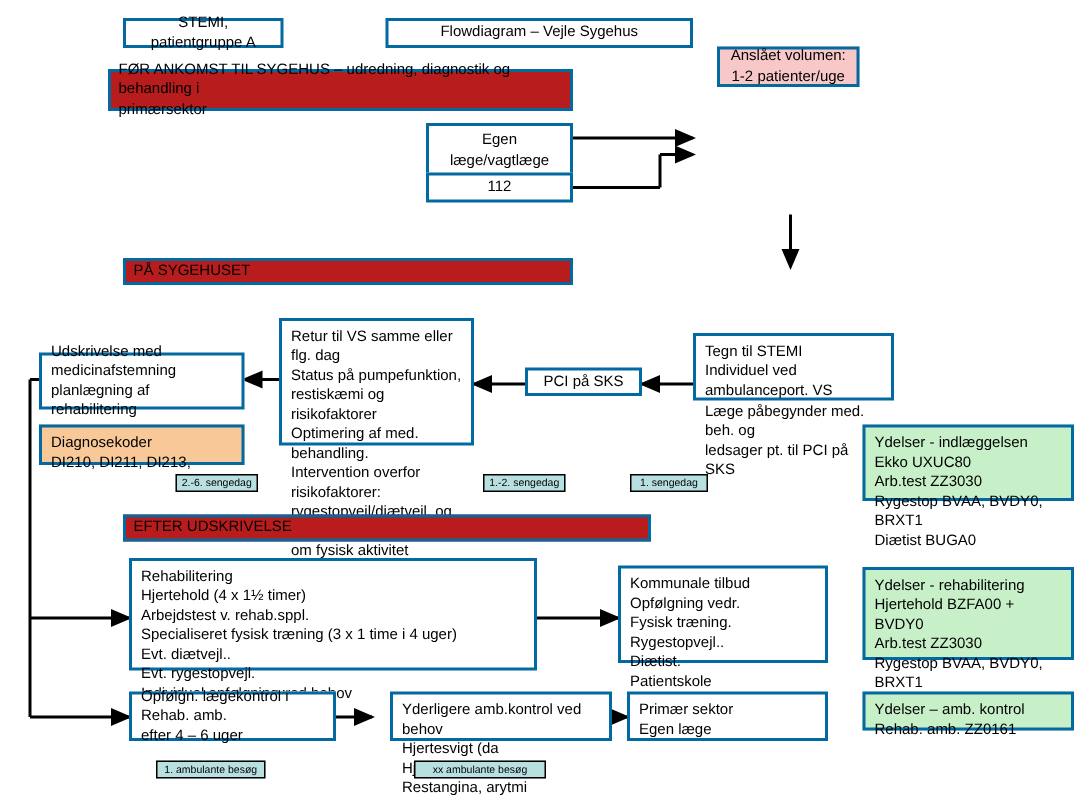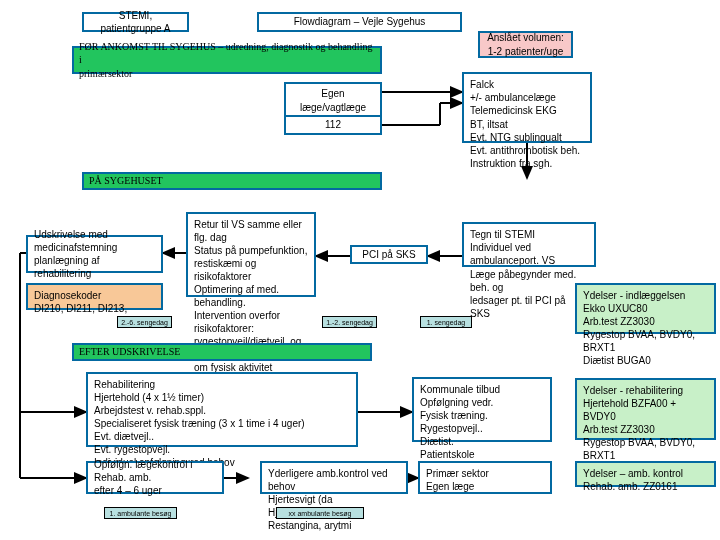--- a/index.html
+++ b/index.html
@@ -32,21 +32,21 @@
     justify-content: center;
     text-align: center;
     padding: 2px 4px;
   }
   .box.vcenter {
     display: flex;
     align-items: center;
     justify-content: flex-start;
     text-align: left;
   }
-  .yellow { background: #22c55e; font-family: Liberation Serif, serif; }
+  .yellow { background: #b91c1c; }
   .pink   { background: #f8c8c8; }
   .orange { background: #f8c898; }
   .green  { background: #c8f0c8; }
   .white  { background: #ffffff; }
 
   .tag {
     position: absolute;
     box-sizing: border-box;
     border: 1px solid #000000;
     background: #b8e0e0;
@@ -117,27 +117,20 @@
   <div class="box center pink" style="left:478px; top:31px; width:95px; height:27px;">Anslået volumen:
 1-2 patienter/uge</div>
 
   <div class="box yellow vcenter" style="left:72px; top:46px; width:310px; height:28px;">FØR ANKOMST TIL SYGEHUS – udredning, diagnostik og behandling i
 primærsektor</div>
 
   <div class="box center white" style="left:284px; top:82px; width:98px; height:37px;">Egen læge/vagtlæge</div>
 
   <div class="box center white" style="left:284px; top:115px; width:98px; height:20px;">112</div>
 
-  <div class="box white mono-pad" style="left:462px; top:72px; width:130px; height:71px;">Falck
-+/- ambulancelæge
-Telemedicinsk EKG
-BT, iltsat
-Evt. NTG sublingualt
-Evt. antithrombotisk beh.
-Instruktion fra sgh.</div>
 
   <div class="box yellow vcenter" style="left:82px; top:172px; width:300px; height:18px;">PÅ SYGEHUSET</div>
 
   <div class="box white mono-pad" style="left:462px; top:222px; width:134px; height:45px;">Tegn til STEMI
 Individuel ved ambulanceport. VS
 Læge påbegynder med. beh. og
 ledsager pt. til PCI på SKS</div>
 
   <div class="box center white" style="left:350px; top:245px; width:78px; height:19px;">PCI på SKS</div>
 
@@ -160,21 +153,21 @@
   <div class="box green mono-pad tight" style="left:575px; top:283px; width:141px; height:51px;">Ydelser - indlæggelsen
 Ekko                                 UXUC80
 Arb.test                            ZZ3030
 Rygestop  BVAA, BVDY0, BRXT1
 Diætist                             BUGA0</div>
 
   <div class="tag" style="left:117px; top:316px; width:55px; height:12px;">2.-6. sengedag</div>
   <div class="tag" style="left:322px; top:316px; width:55px; height:12px;">1.-2. sengedag</div>
   <div class="tag" style="left:420px; top:316px; width:52px; height:12px;">1. sengedag</div>
 
-  <div class="box yellow vcenter" style="left:72px; top:343px; width:300px; height:18px;">EFTER UDSKRIVELSE</div>
+  <div class="box yellow vcenter" style="left:82px; top:343px; width:352px; height:18px;">EFTER UDSKRIVELSE</div>
 
   <div class="box white mono-pad tight" style="left:86px; top:372px; width:272px; height:75px;">Rehabilitering
 Hjertehold (4 x 1½ timer)
 Arbejdstest v. rehab.sppl.
 Specialiseret fysisk træning (3 x 1 time i 4 uger)
 Evt. diætvejl..
 Evt. rygestopvejl.
 Individuel opfølgning ved behov</div>
 
   <div class="box white mono-pad tight" style="left:412px; top:377px; width:140px; height:65px;">Kommunale tilbud

